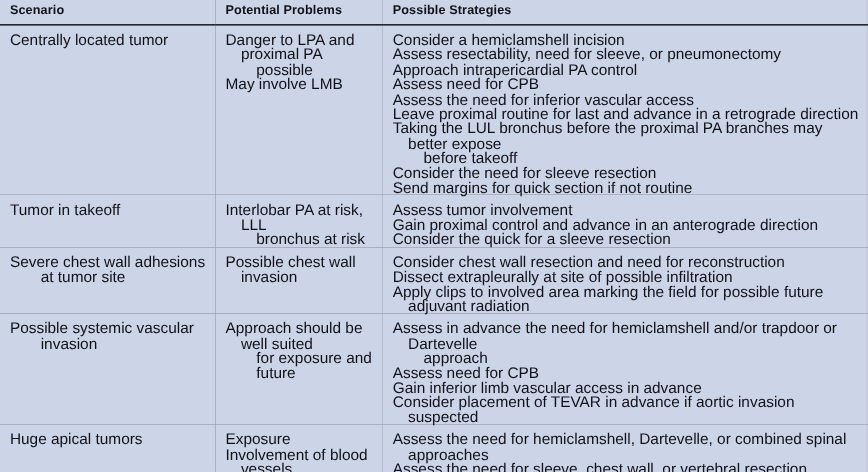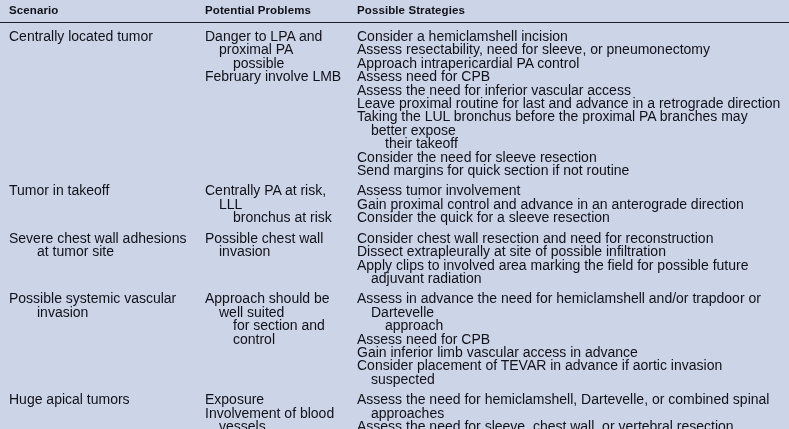--- a/index.html
+++ b/index.html
@@ -95,46 +95,46 @@
     <tbody id="tbody">
         <tr class="data-row">
           <td>
             <div class="cell-lines">
               <span class="wrapline"><span>Centrally located tumor</span></span>
             </div>
           </td>
           <td>
             <div class="cell-lines">
               <span class="wrapline"><span>Danger to LPA and proximal PA</span><span class="cont">possible</span></span>
-              <span class="wrapline"><span>February involve LMB</span></span>
+              <span class="wrapline"><span>May involve LMB</span></span>
             </div>
           </td>
           <td>
             <div class="cell-lines">
               <span class="wrapline"><span>Consider a hemiclamshell incision</span></span>
               <span class="wrapline"><span>Assess resectability, need for sleeve, or pneumonectomy</span></span>
               <span class="wrapline"><span>Approach intrapericardial PA control</span></span>
               <span class="wrapline"><span>Assess need for CPB</span></span>
               <span class="wrapline"><span>Assess the need for inferior vascular access</span></span>
               <span class="wrapline"><span>Leave proximal routine for last and advance in a retrograde direction</span></span>
-              <span class="wrapline"><span>Taking the LUL bronchus before the proximal PA branches may better expose</span><span class="cont">their takeoff</span></span>
+              <span class="wrapline"><span>Taking the LUL bronchus before the proximal PA branches may better expose</span><span class="cont">before takeoff</span></span>
               <span class="wrapline"><span>Consider the need for sleeve resection</span></span>
               <span class="wrapline"><span>Send margins for quick section if not routine</span></span>
             </div>
           </td>
         </tr>
         <tr class="data-row">
           <td>
             <div class="cell-lines">
               <span class="wrapline"><span>Tumor in takeoff</span></span>
             </div>
           </td>
           <td>
             <div class="cell-lines">
-              <span class="wrapline"><span>Centrally PA at risk, LLL</span><span class="cont">bronchus at risk</span></span>
+              <span class="wrapline"><span>Interlobar PA at risk, LLL</span><span class="cont">bronchus at risk</span></span>
             </div>
           </td>
           <td>
             <div class="cell-lines">
               <span class="wrapline"><span>Assess tumor involvement</span></span>
               <span class="wrapline"><span>Gain proximal control and advance in an anterograde direction</span></span>
               <span class="wrapline"><span>Consider the quick for a sleeve resection</span></span>
             </div>
           </td>
         </tr>
@@ -158,21 +158,21 @@
           </td>
         </tr>
         <tr class="data-row">
           <td>
             <div class="cell-lines">
               <span class="wrapline"><span>Possible systemic vascular</span><span class="cont">invasion</span></span>
             </div>
           </td>
           <td>
             <div class="cell-lines">
-              <span class="wrapline"><span>Approach should be well suited</span><span class="cont">for section and control</span></span>
+              <span class="wrapline"><span>Approach should be well suited</span><span class="cont">for exposure and future</span></span>
             </div>
           </td>
           <td>
             <div class="cell-lines">
               <span class="wrapline"><span>Assess in advance the need for hemiclamshell and/or trapdoor or Dartevelle</span><span class="cont">approach</span></span>
               <span class="wrapline"><span>Assess need for CPB</span></span>
               <span class="wrapline"><span>Gain inferior limb vascular access in advance</span></span>
               <span class="wrapline"><span>Consider placement of TEVAR in advance if aortic invasion suspected</span></span>
             </div>
           </td>

